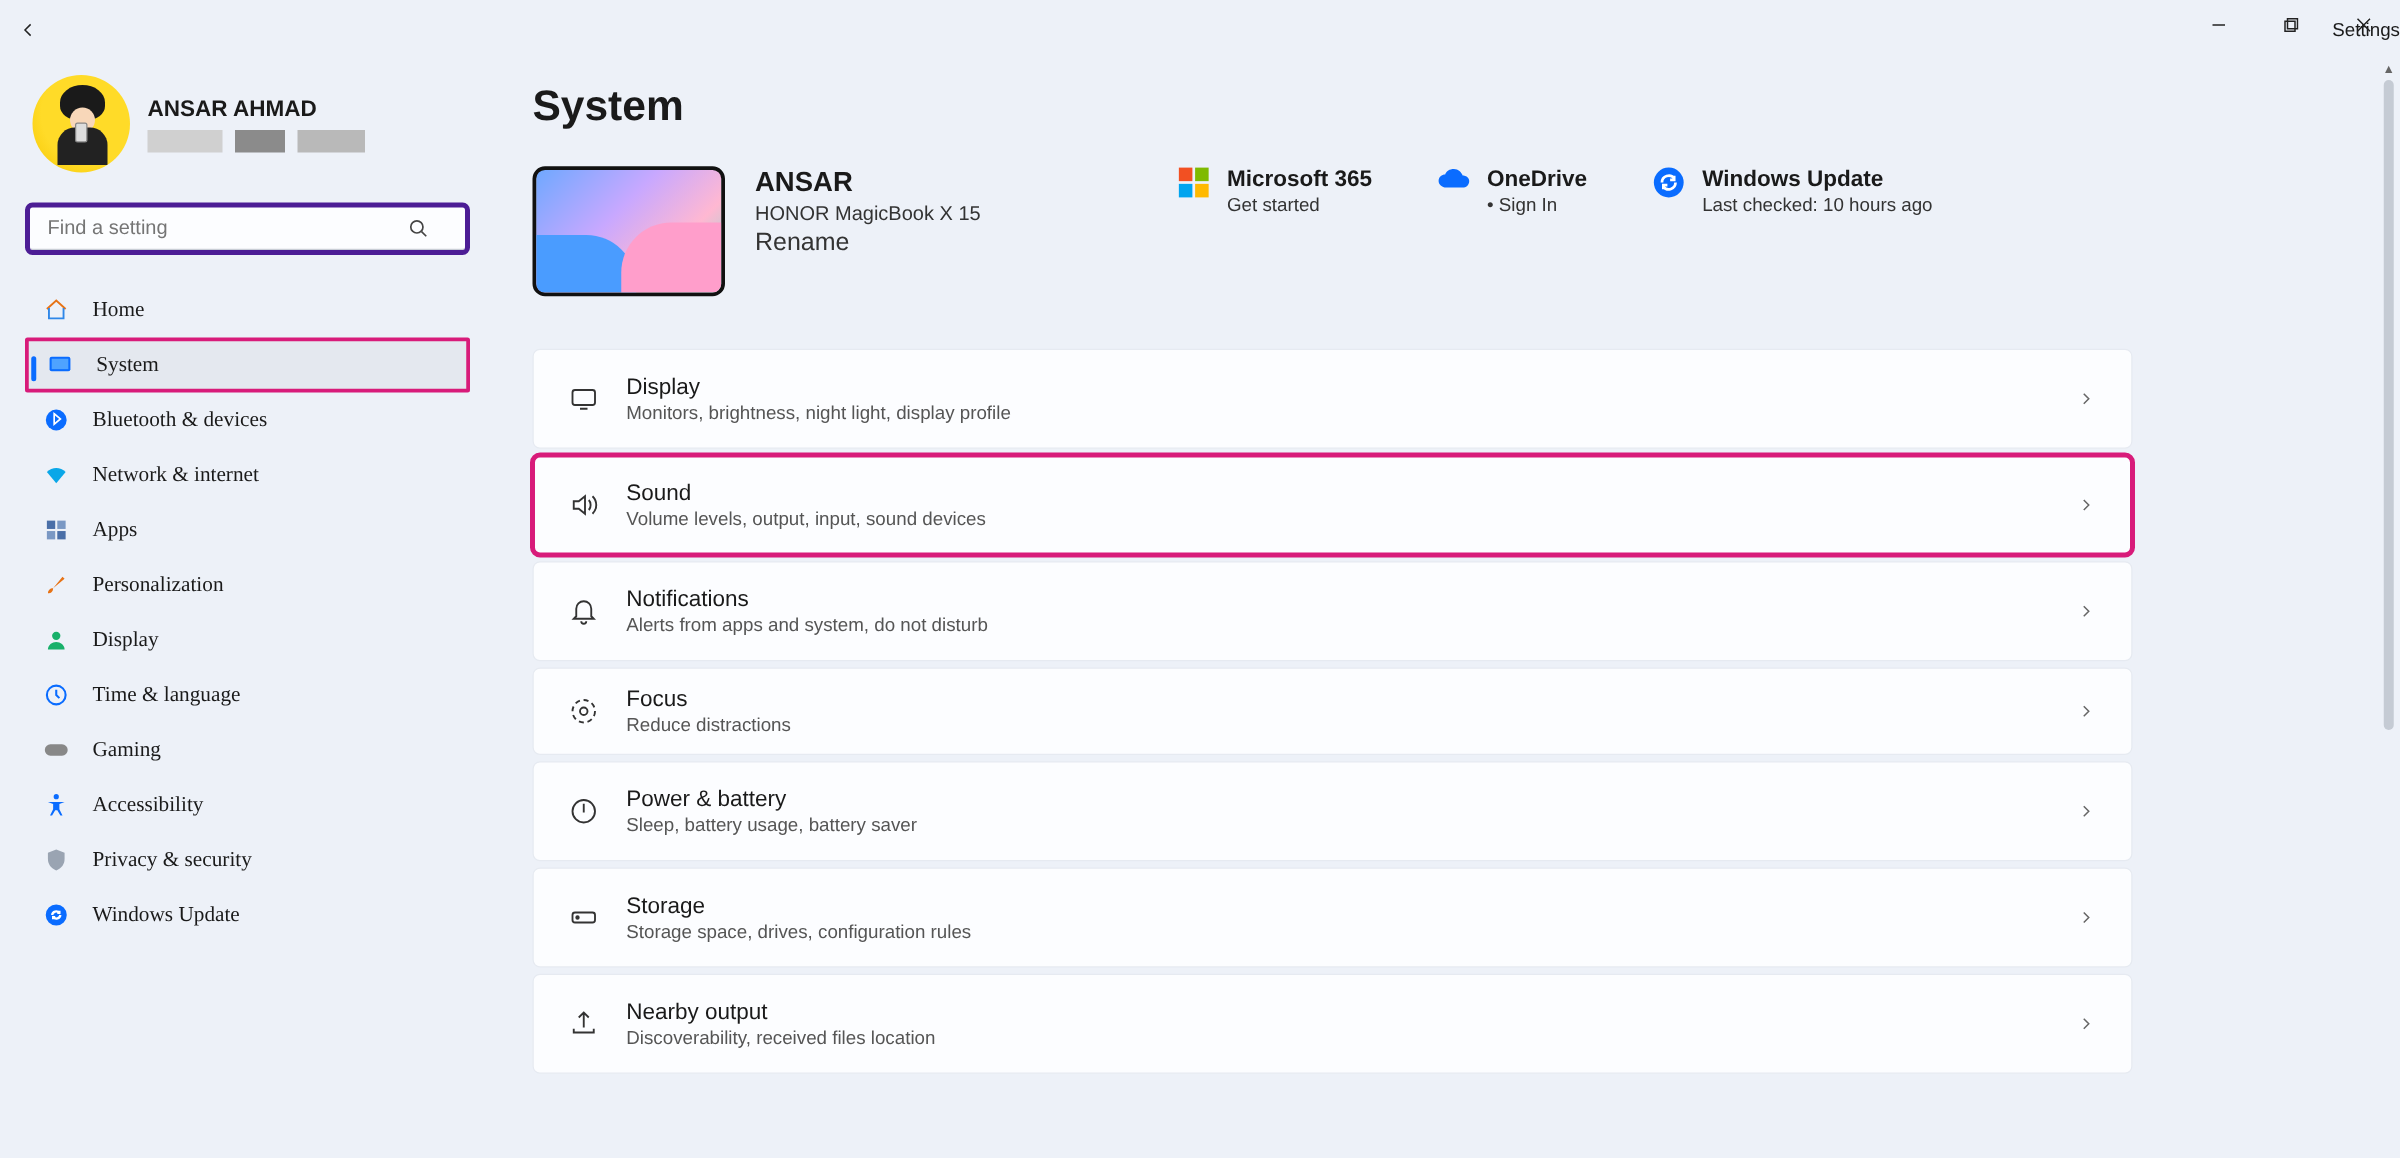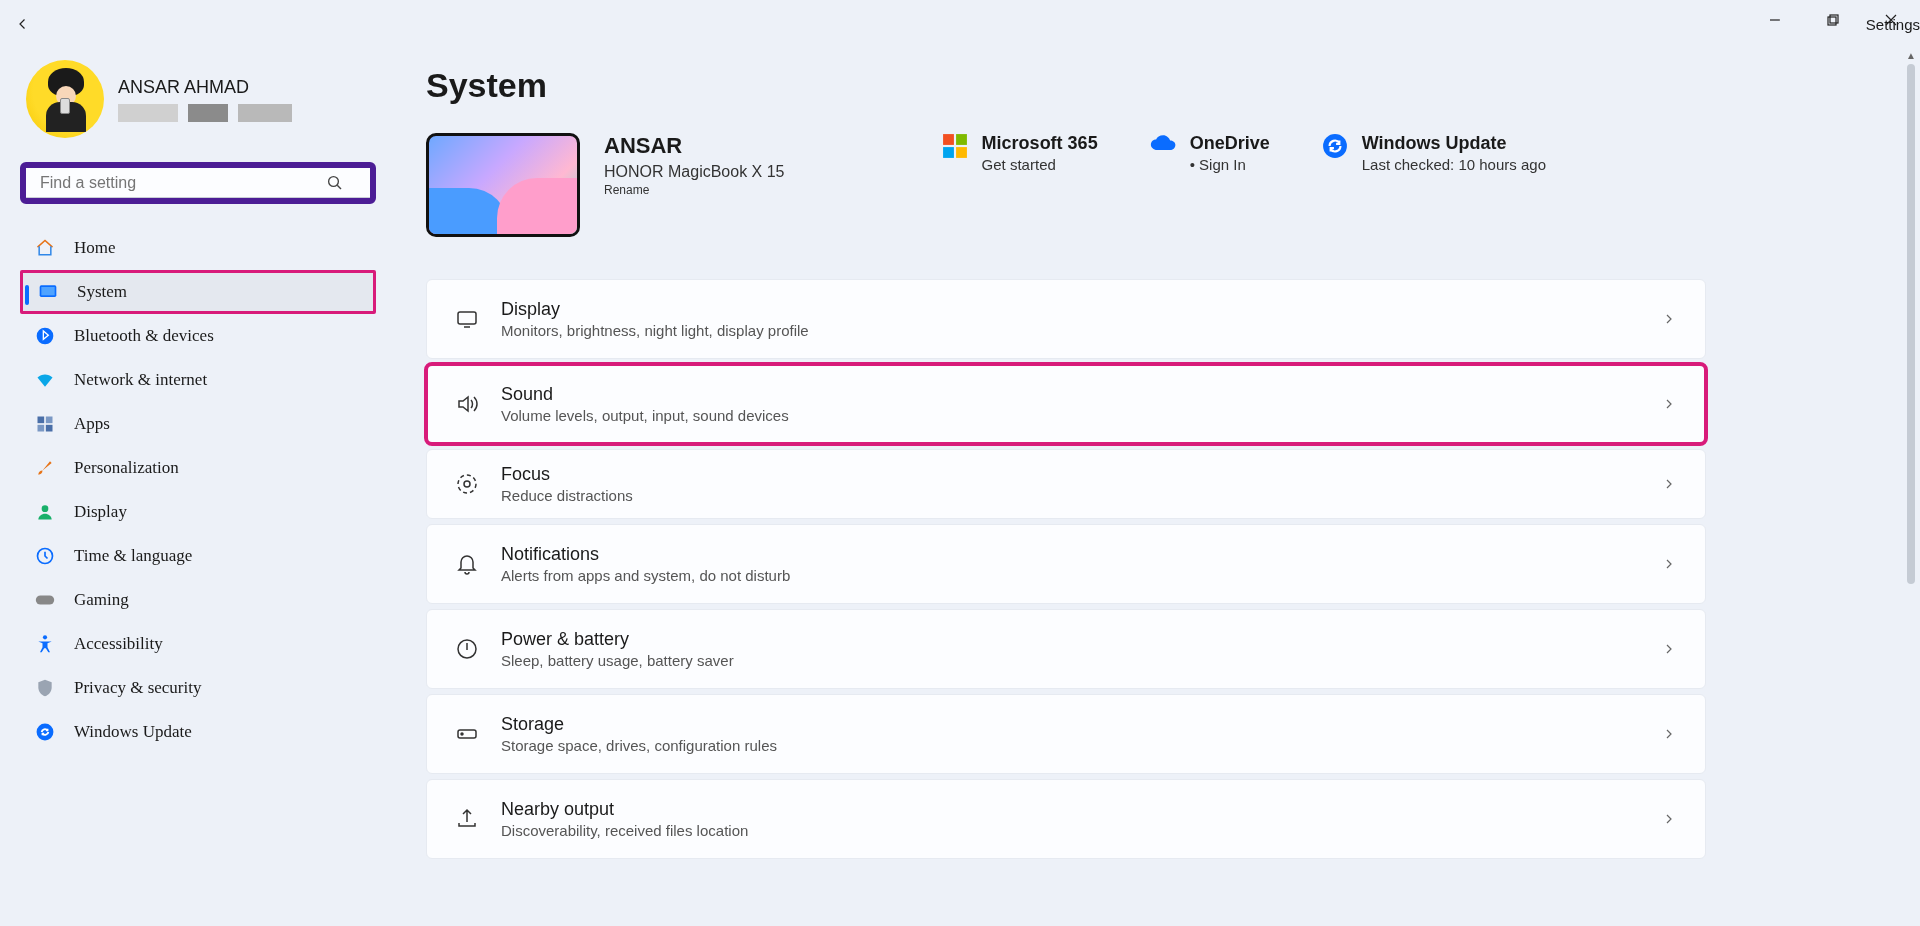--- a/index.html
+++ b/index.html
@@ -36,33 +36,33 @@
     background: radial-gradient(circle at 60% 40%, #ffdb28 60%, #f6c600);
     position:relative; overflow:hidden;
   }
   .avatar-fig {
     position:absolute; left:18px; top:8px; width:42px; height:62px;
   }
   .avatar-hair { position:absolute; top:0; left:4px; width:36px; height:28px; background:#1a1a1a; border-radius:50% 50% 40% 40%; }
   .avatar-face { position:absolute; top:18px; left:12px; width:20px; height:20px; background:#f8d7b9; border-radius:50%; }
   .avatar-body { position:absolute; top:34px; left:2px; width:40px; height:30px; background:#222; border-radius:14px 14px 0 0;}
   .avatar-phone { position:absolute; top:30px; left:16px; width:10px; height:16px; background:#ddd; border:1px solid #888; border-radius:2px;}
-  .profile-name { font-size:18px; font-weight:400; }
+  .profile-name { font-size:18px; font-weight:700; }
   .profile-sub { display:flex; gap:10px; margin-top:6px; }
   .profile-sub .blk { height:18px; background:#d0d0d0;}
   .profile-sub .blk:first-child{width:60px;}
   .profile-sub .blk.b2{width:40px;background:#8b8b8b;}
   .profile-sub .blk.b3{width:54px;background:#b9b9b9;}
 
   .search {
     position:relative; margin-bottom:22px;
   }
   .search input {
     width: 356px; height:42px; border-radius:6px;
-    border:6px solid #4c1d95; background:#fcfdff;
+    border:4px solid #4c1d95; background:#fcfdff;
     padding:0 44px 0 14px; font-size:16px; outline:none;
     box-shadow: inset 0 -1px 0 #c9ced6;
   }
   .search .icon { position:absolute; right:26px; top:12px; color:#555; }
 
   .nav { display:flex; flex-direction:column;font-family:Liberation Serif, serif; }
   .nav-item {
     width: 356px; height:44px; display:flex; align-items:center;
     gap:18px; padding:0 14px; border-radius:6px; font-size:17px;
     cursor:pointer;
@@ -86,21 +86,21 @@
   }
   .device-thumb {
     width:154px; height:104px; border:3px solid #111; border-radius:10px;
     background: linear-gradient(135deg,#6fa8ff 0%, #c8a8ff 40%, #ffb8d2 70%, #7de0d0 100%);
     position:relative; overflow:hidden;
   }
   .device-thumb .shape1{position:absolute;bottom:0;left:0;width:80px;height:46px;background:#4a9cff;border-radius:0 40px 0 0;}
   .device-thumb .shape2{position:absolute;bottom:0;right:0;width:80px;height:56px;background:#ff9ecb;border-radius:40px 0 0 0;}
   .device-info .dname { font-size:22px; font-weight:600; }
   .device-info .dmodel { font-size:16px; color:#333; margin-top:4px;}
-  .device-info .drename { font-size:12px; color:#333; margin-top:2px; cursor:pointer;}
+  .device-info .drename { font-size:20px; color:#333; margin-top:2px; cursor:pointer;}
 
   .cards { display:flex; gap:52px; margin-left:auto; padding-right:160px;}
   .card { display:flex; gap:12px; }
   .card-icon { width:28px; height:28px; }
   .card-title { font-size:18px; font-weight:600;}
   .card-sub { font-size:15px; color:#333; margin-top:2px;}
   .bullet::before{content:"• "; color:#333;}
 
   .settings-list { width:1280px; display:flex; flex-direction:column; gap:5px; }
   .setting-item {
@@ -381,47 +381,47 @@
           <div class="setting-title">Sound</div>
           <div class="setting-sub">Volume levels, output, input, sound devices</div>
         </div>
         <span class="chev">
             <svg width="16" height="16" viewBox="0 0 24 24" fill="none" stroke="#666" stroke-width="1.8">
               <path d="M9 6l6 6-6 6"></path>
             </svg>
           </span>
       </div>
 
+      <div class="setting-item">
+        <span class="setting-icon">
+            <svg width="24" height="24" viewBox="0 0 24 24" fill="none" stroke="#333" stroke-width="1.5">
+              <path d="M6 16V10a6 6 0 0 1 12 0v6l2 2H4l2-2zM10 20a2 2 0 0 0 4 0"></path>
+            </svg>
+          </span>
+        <div class="setting-text">
+          <div class="setting-title">Notifications</div>
+          <div class="setting-sub">Alerts from apps and system, do not disturb</div>
+        </div>
+        <span class="chev">
+            <svg width="16" height="16" viewBox="0 0 24 24" fill="none" stroke="#666" stroke-width="1.8">
+              <path d="M9 6l6 6-6 6"></path>
+            </svg>
+          </span>
+      </div>
+
       <div class="setting-item short">
         <span class="setting-icon">
             <svg width="24" height="24" viewBox="0 0 24 24" fill="none" stroke="#333" stroke-width="1.5">
               <circle cx="12" cy="12" r="9" stroke-dasharray="4 3"></circle>
               <circle cx="12" cy="12" r="3"></circle>
             </svg>
           </span>
         <div class="setting-text">
           <div class="setting-title">Focus</div>
           <div class="setting-sub">Reduce distractions</div>
-        </div>
-        <span class="chev">
-            <svg width="16" height="16" viewBox="0 0 24 24" fill="none" stroke="#666" stroke-width="1.8">
-              <path d="M9 6l6 6-6 6"></path>
-            </svg>
-          </span>
-      </div>
-
-      <div class="setting-item">
-        <span class="setting-icon">
-            <svg width="24" height="24" viewBox="0 0 24 24" fill="none" stroke="#333" stroke-width="1.5">
-              <path d="M6 16V10a6 6 0 0 1 12 0v6l2 2H4l2-2zM10 20a2 2 0 0 0 4 0"></path>
-            </svg>
-          </span>
-        <div class="setting-text">
-          <div class="setting-title">Notifications</div>
-          <div class="setting-sub">Alerts from apps and system, do not disturb</div>
         </div>
         <span class="chev">
             <svg width="16" height="16" viewBox="0 0 24 24" fill="none" stroke="#666" stroke-width="1.8">
               <path d="M9 6l6 6-6 6"></path>
             </svg>
           </span>
       </div>
 
       <div class="setting-item">
         <span class="setting-icon">

